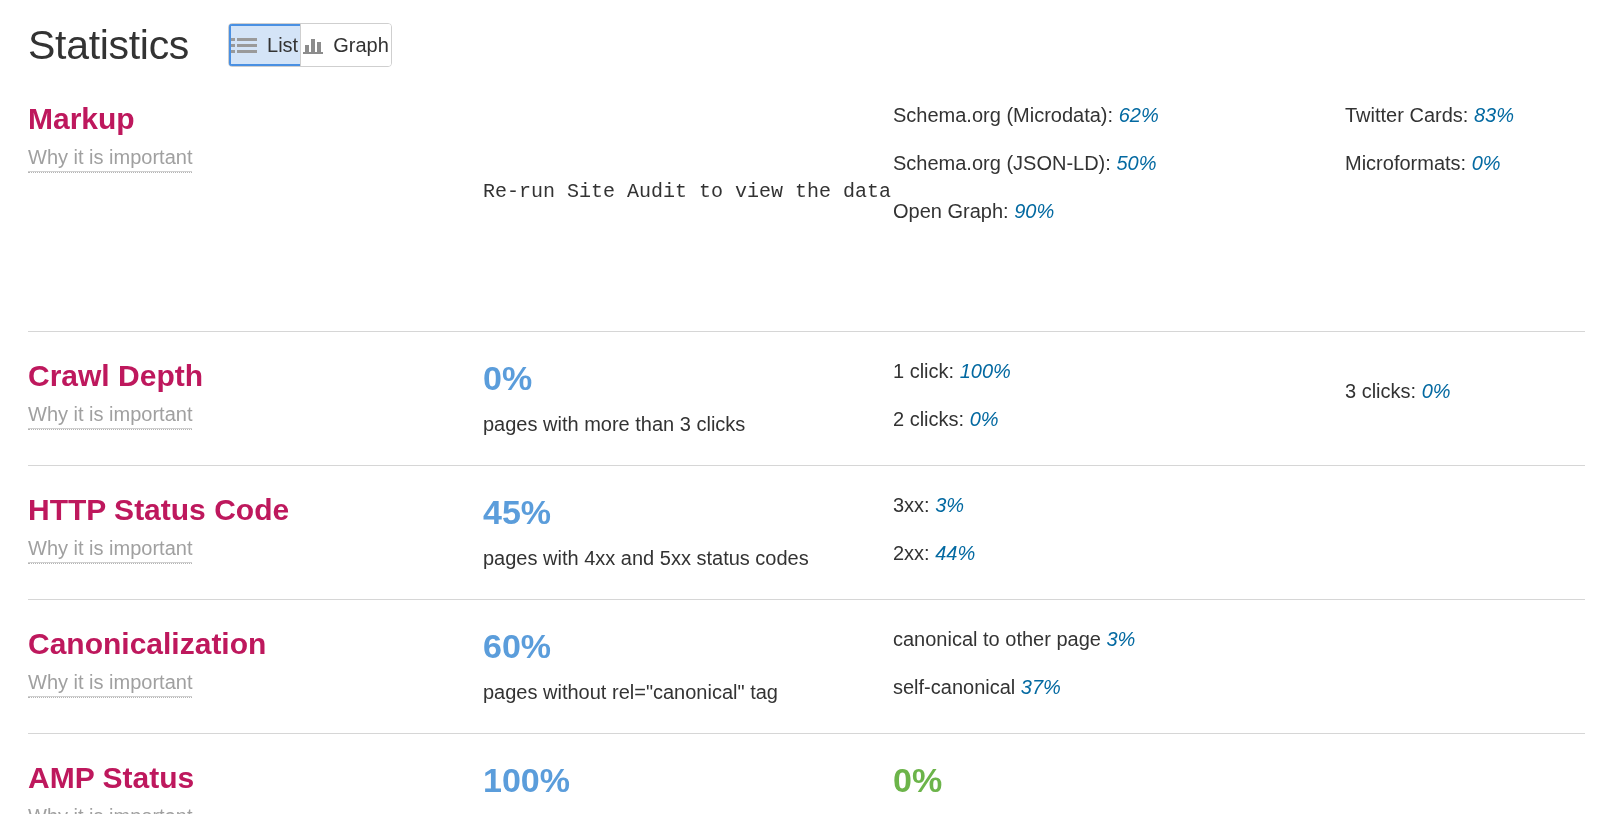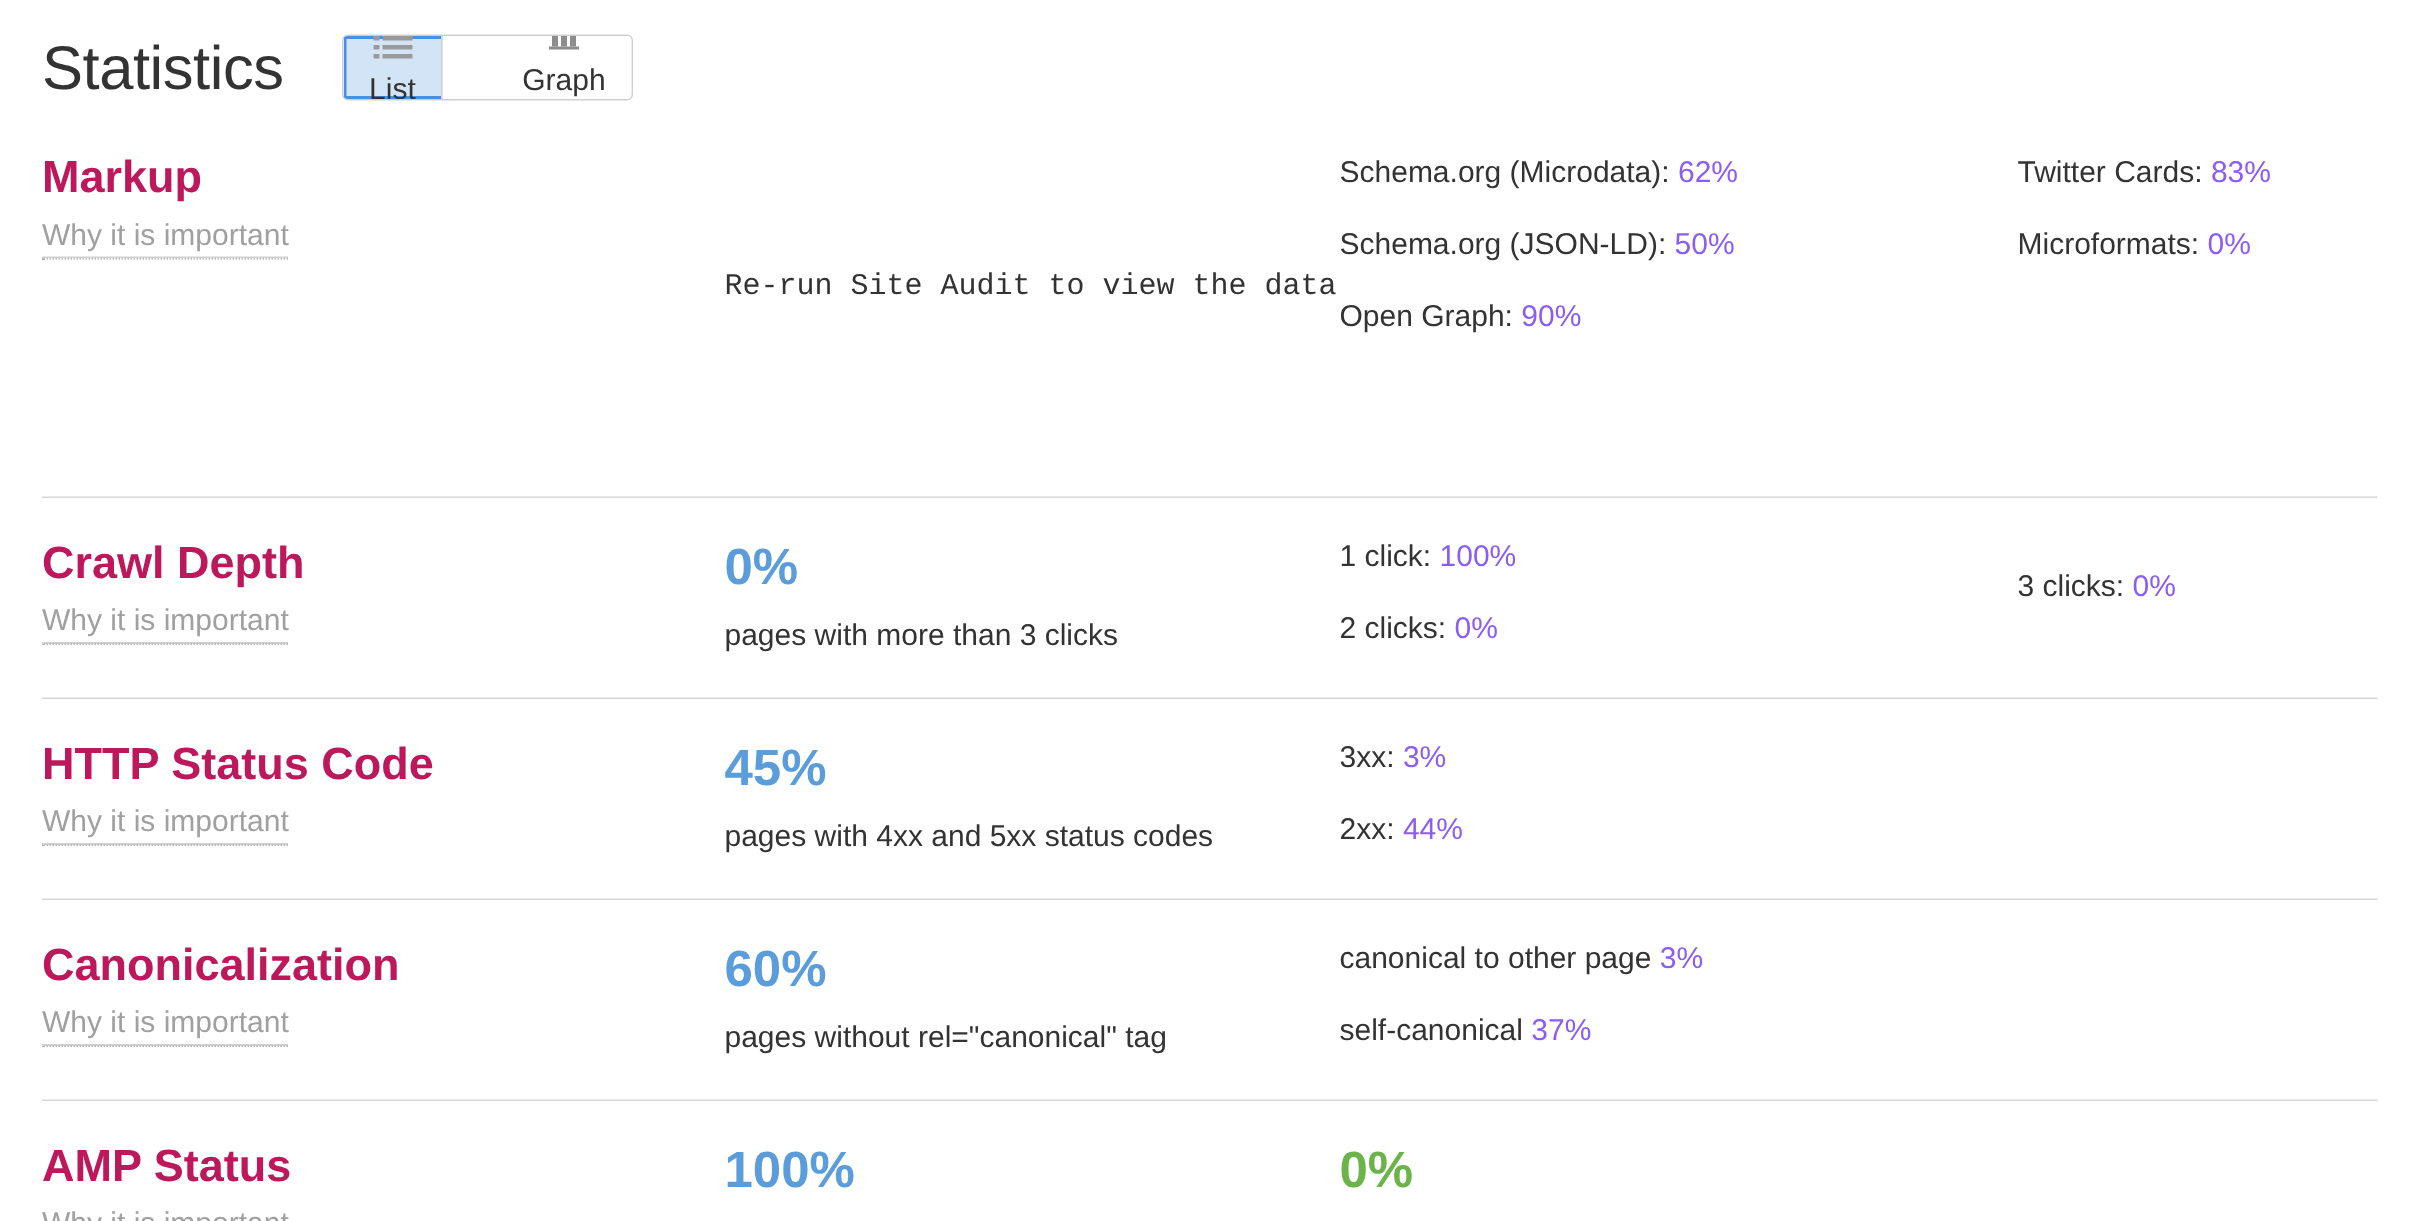--- a/index.html
+++ b/index.html
@@ -49,34 +49,33 @@
     border-radius: 4px;
     overflow: hidden;
     height: 44px;
     box-sizing: border-box;
     background: #ffffff;
   }
   .toggle-btn {
     display: flex;
     align-items: center;
     gap: 10px;
-    padding: 0 17px;
+    padding: 0 2px;
     font-size: 20px;
     color: #333333;
     background: #ffffff;
     border: 0;
     border-right: 1px solid #cfcfcf;
     cursor: pointer;
     font-family: inherit;
     height: 100%;
     box-sizing: border-box;
     white-space: nowrap;
-    flex-direction: column;
-  }
-  .toggle-btn:last-child { border-right: 0; margin-left: 36px; }
+  }
+  .toggle-btn:last-child { border-right: 0; }
   .toggle-btn.active {
     background: #d4e4f7;
     box-shadow: inset 2px 0 0 0 #4a90e2, inset 0 2px 0 0 #4a90e2, inset 0 -2px 0 0 #4a90e2;
   }
 
   .icon-list { display: block; width: 20px; height: 15px; }
   .icon-list i {
     display: block;
     height: 3px;
     margin-bottom: 3px;
@@ -177,21 +176,21 @@
 
   .metric-list { margin: 0; padding: 0; list-style: none; }
   .metric {
     font-size: 20px;
     color: #333333;
     line-height: 1;
     margin-bottom: 28px;
     white-space: nowrap;
   }
   .metric:last-child { margin-bottom: 0; margin-top: 20px; }
-  .metric .val { color: #8b5cf6; }
+  .metric .val { color: #0369a1; font-style: italic; }
 
   .note-text {
     font-size: 20px;
     color: #333333;
     padding-top: 76px;
     white-space: nowrap;
     font-family: Liberation Mono, monospace;
   }
 
   

